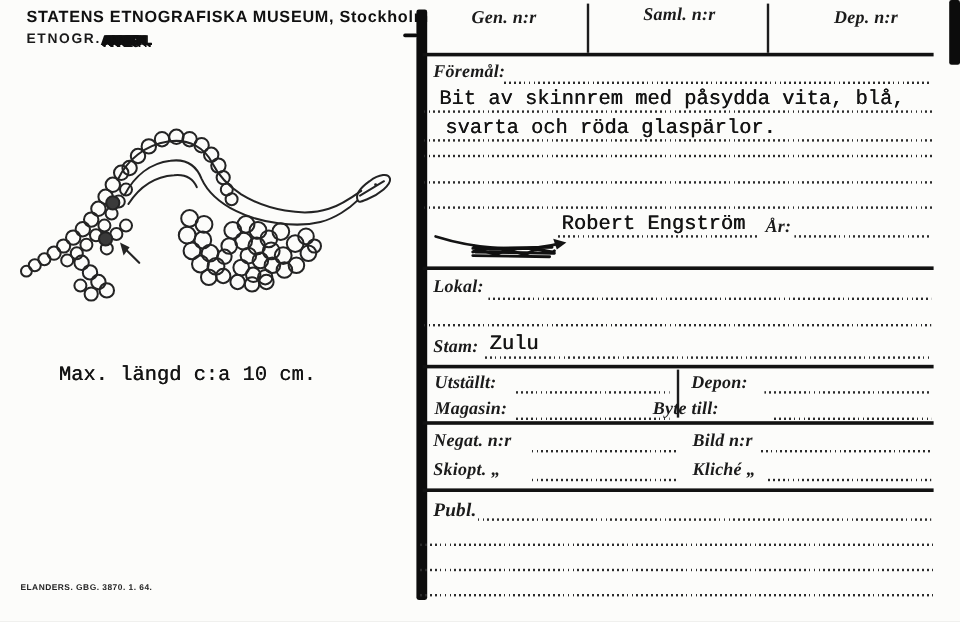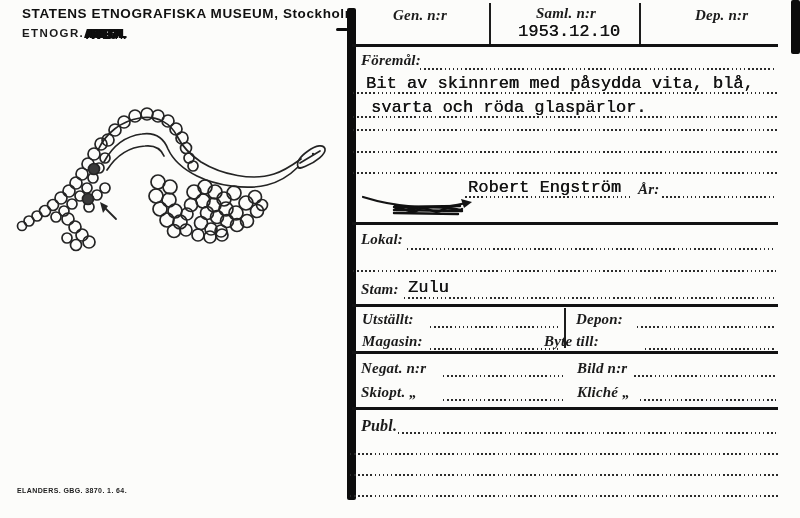--- a/index.html
+++ b/index.html
@@ -160,30 +160,30 @@
       <circle cx="213" cy="129" r="6"></circle>
       <circle cx="183" cy="103" r="6.5"></circle>
     <circle cx="179" cy="112" r="6"></circle>
       <circle cx="254" cy="103" r="5.5"></circle>
     <circle cx="178" cy="128" r="6"></circle>
       <circle cx="190" cy="133" r="6"></circle>
       <circle cx="202" cy="135" r="6"></circle>
     <circle cx="214" cy="133" r="6"></circle>
   </svg>
 
+  <div class="caption">Max. längd c:a 10 cm.</div>
   <div class="printer-mark">ELANDERS. GBG. 3870. 1. 64.</div>
 
   <div class="bar" style="left:347px;top:8px;width:9px;height:492px;"></div>
   <div class="bar" style="left:336px;top:28px;width:12px;height:3px;"></div>
   <div class="bar" style="left:791px;top:0px;width:9px;height:54px;"></div>
 
   <div class="lbl" style="left:393px;top:7px;">Gen. n:r</div>
   <div class="vline" style="left:489px;top:3px;height:41px;"></div>
   <div class="lbl" style="left:536px;top:5px;">Saml. n:r</div>
-  <div class="type" style="left:518px;top:22px;">1953.12.10</div>
   <div class="vline" style="left:639px;top:3px;height:41px;"></div>
   <div class="lbl" style="left:695px;top:7px;">Dep. n:r</div>
   <div class="solid" style="left:352px;top:44px;width:426px;"></div>
 
   <div class="lbl" style="left:361px;top:52px;">Föremål:</div>
   <div class="dot" style="left:420px;top:68px;width:356px;"></div>
   <div class="type" style="left:366px;top:74px;">Bit av skinnrem med påsydda vita, blå,</div>
   <div class="dot" style="left:353px;top:92px;width:424px;"></div>
   <div class="type" style="left:371px;top:98px;">svarta och röda glaspärlor.</div>
   <div class="dot" style="left:353px;top:116px;width:424px;"></div>

